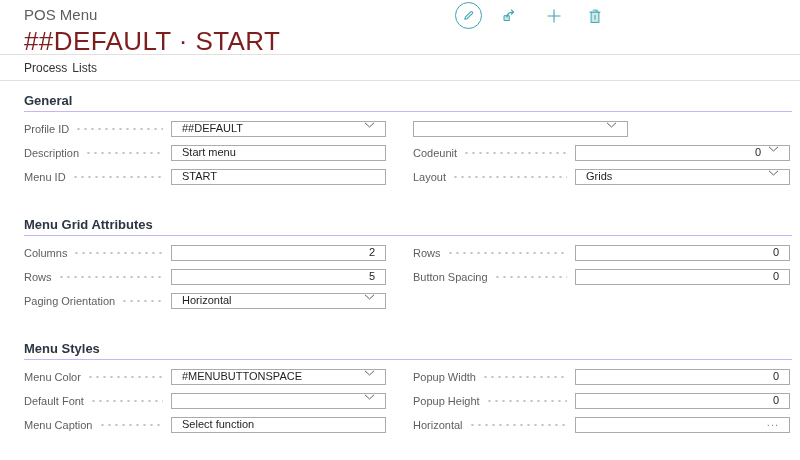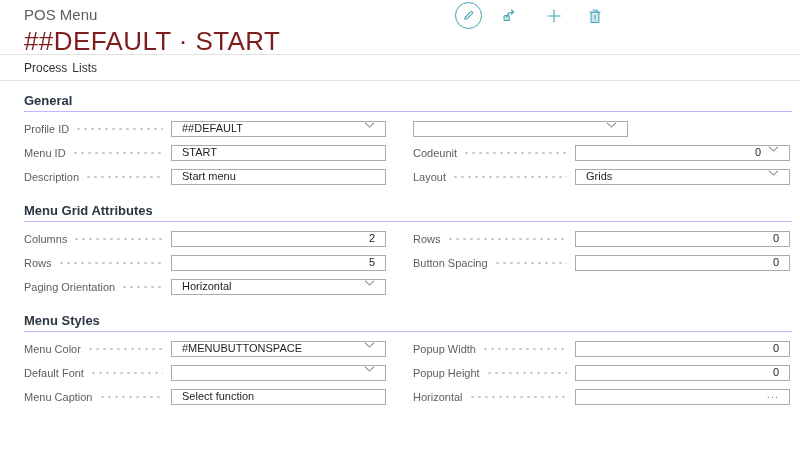--- a/index.html
+++ b/index.html
@@ -18,21 +18,21 @@
   .abtn.m1 { margin-left:19px; }
   .abtn.m2 { margin-left:28px; }
   .abtn.m3 { margin-left:26px; }
   
   .page-title { margin:0 0 0 24px; font-size:26px; line-height:26px; font-weight:300; color:#7f1d1d; letter-spacing:0.4px; white-space:nowrap; }
   
   .menubar { height:27px; border-top:1px solid #e3e1df; border-bottom:1px solid #e3e1df; display:flex; align-items:center; padding-left:24px; gap:5px; }
   .menu-item { font-size:12px; color:#323130; cursor:pointer; }
   
   #sections { padding-top:13px; }
-  .section + .section { margin-top:19px; }
+  .section + .section { margin-top:33px; }
   .section-title { margin:0 8px 0 24px; font-size:13px; line-height:14px; font-weight:700; color:#2b3642; padding-bottom:3px; border-bottom:1px solid #c4b5fd; }
   .sec-grid { display:grid; grid-template-columns:362px 377px; column-gap:27px; margin-left:24px; margin-top:9px; align-items:start; }
   .frow { display:flex; height:16px; }
   .frow + .frow { margin-top:8px; }
   .flabel { display:flex; align-items:center; overflow:hidden; }
   .col-left .flabel { width:147px; }
   .col-right .flabel { width:162px; }
   .lbl { font-size:11px; color:#605e5c; white-space:nowrap; }
   .dots { flex:1; height:16px; margin:0 8px 0 6px;
           background-image:radial-gradient(circle, #c6c4c2 1px, transparent 1.3px);
@@ -106,34 +106,34 @@
               <span class="fvalue">##DEFAULT</span>
               <span class="chev">
                 <svg width="11" height="6" viewBox="0 0 11 6">
                   <path d="M1 0.8 L5.5 5 L10 0.8" fill="none" stroke="#605e5c" stroke-width="1"></path>
                 </svg>
               </span>
             </div>
           </div>
           <div class="frow">
             <div class="flabel">
+              <span class="lbl">Description</span>
+              <span class="dots"></span>
+            </div>
+            <div class="finput">
+              <span class="fvalue">Start menu</span>
+            </div>
+          </div>
+          <div class="frow">
+            <div class="flabel">
               <span class="lbl">Menu ID</span>
               <span class="dots"></span>
             </div>
             <div class="finput">
               <span class="fvalue">START</span>
-            </div>
-          </div>
-          <div class="frow">
-            <div class="flabel">
-              <span class="lbl">Description</span>
-              <span class="dots"></span>
-            </div>
-            <div class="finput">
-              <span class="fvalue">Start menu</span>
             </div>
           </div>
         </div>
         <div class="col col-right">
           <div class="frow">
             <div class="finput">
               <span class="fvalue"></span>
               <span class="chev">
                 <svg width="11" height="6" viewBox="0 0 11 6">
                   <path d="M1 0.8 L5.5 5 L10 0.8" fill="none" stroke="#605e5c" stroke-width="1"></path>

